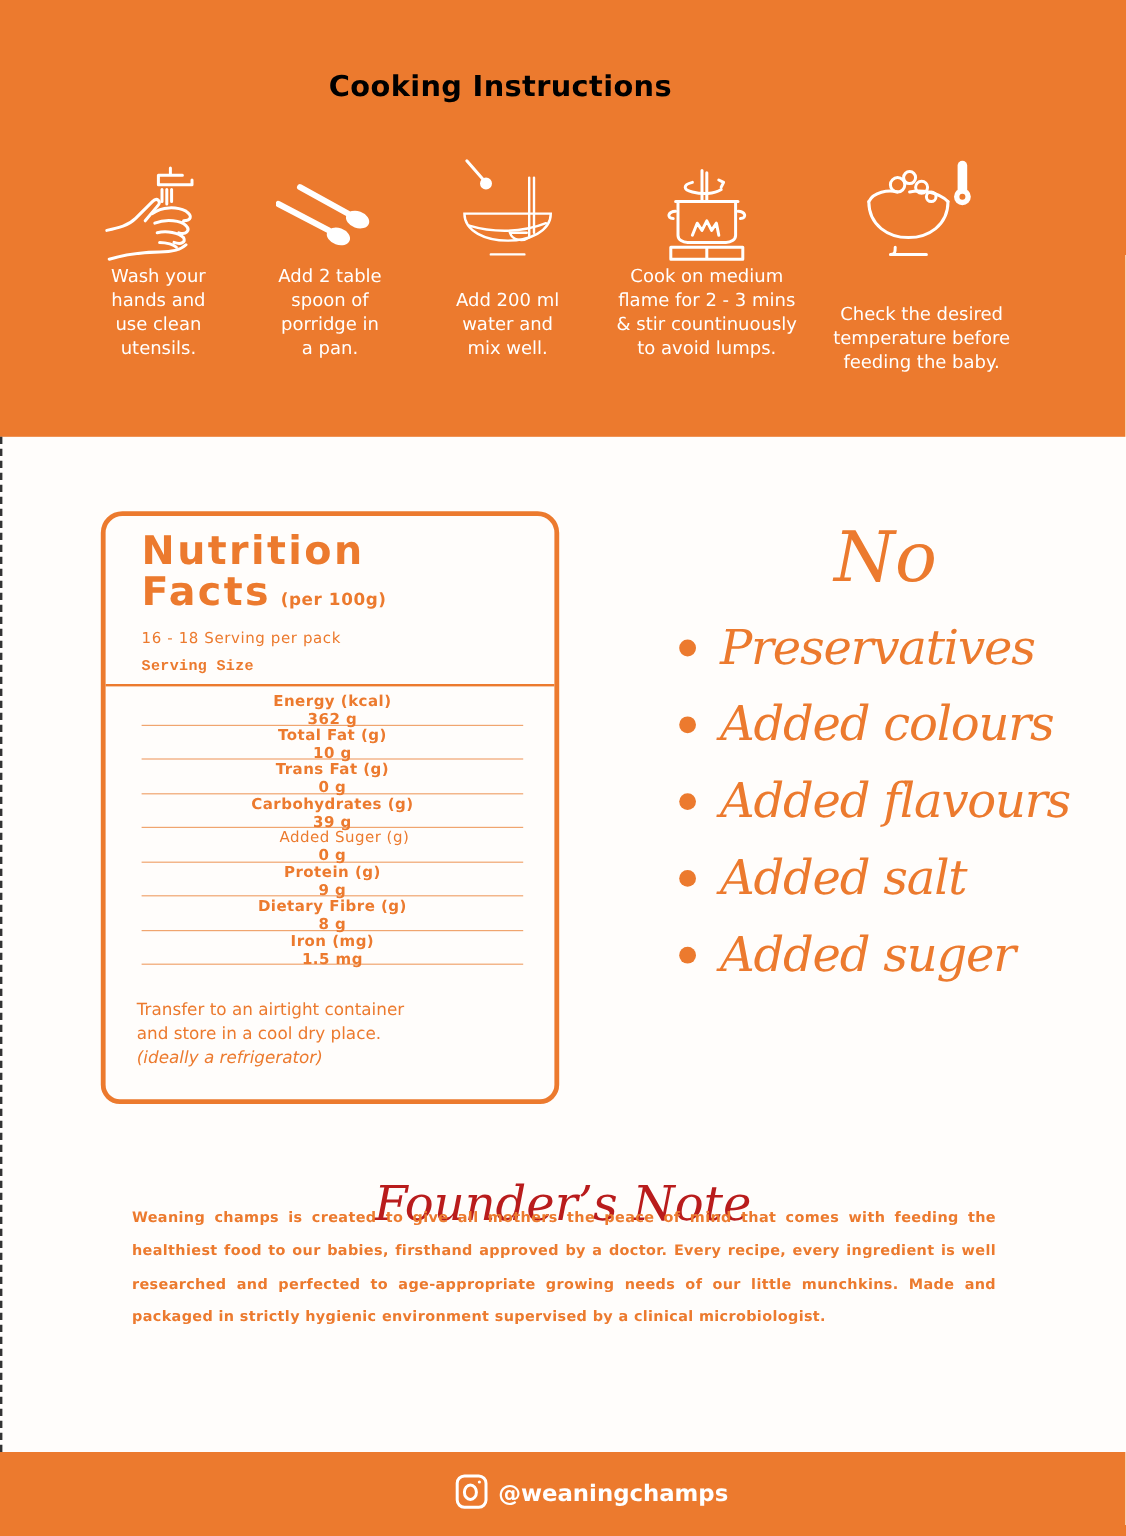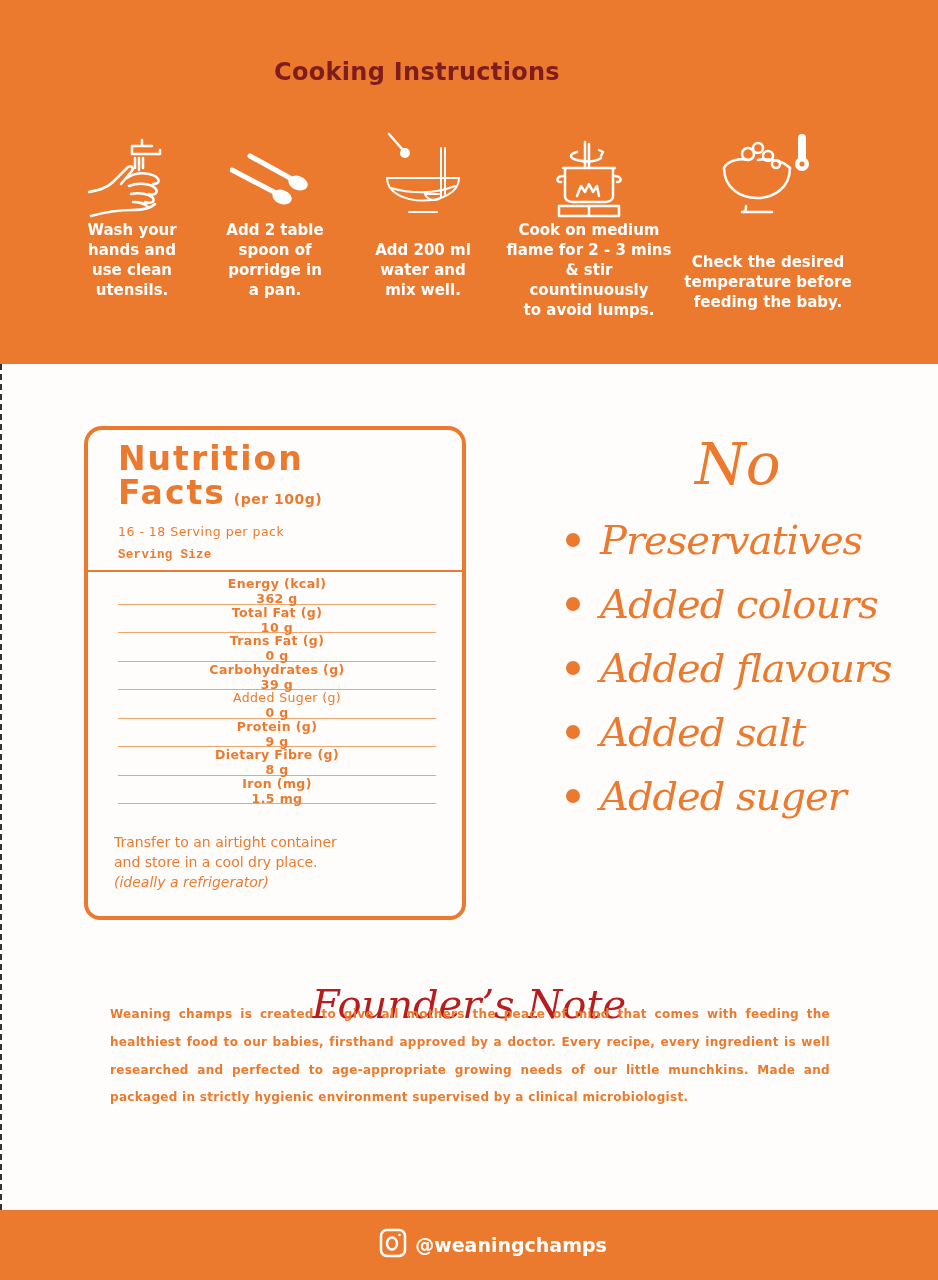--- a/index.html
+++ b/index.html
@@ -1,23 +1,23 @@
 <!DOCTYPE html>
 <html><head>
   <meta charset="utf-8">
   <style>
     * { box-sizing: border-box; margin: 0; padding: 0; }
     html, body { width: 938px; height: 1280px; overflow: hidden; }
     body { background: #fffdfb; position: relative; font-family: "Liberation Sans", sans-serif; color: #ec7a2e; }
 
     .top-band { position: absolute; left: 0; top: 0; width: 938px; height: 364px; background: #ec7a2e; }
-    .top-title { position: absolute; left: 0; top: 58px; width: 834px; text-align: center; color: #7f1d1d; font-family: "DejaVu Sans", sans-serif; font-weight: bold; font-size: 24px; letter-spacing: 0.3px; }
+    .top-title { position: absolute; left: 0; top: 58px; width: 834px; text-align: center; color: #000000; font-family: "DejaVu Sans", sans-serif; font-weight: bold; font-size: 24px; letter-spacing: 0.3px; }
     .step { position: absolute; top: 128px; width: 170px; text-align: center; color: #fff; }
     .step .ico { height: 92px; display: flex; align-items: flex-end; justify-content: center; }
-    .step .txt { font-family: "DejaVu Sans", sans-serif; font-weight: bold; font-size: 15px; line-height: 20px; white-space: pre-line; }
+    .step .txt { font-family: "DejaVu Sans", sans-serif; font-weight: normal; font-size: 15px; line-height: 20px; white-space: pre-line; }
 
     .dash-line { position: absolute; left: 0; top: 364px; width: 2px; height: 846px; border-left: 2px dashed #333; }
 
     .nf-box { position: absolute; left: 84px; top: 426px; width: 382px; height: 494px; border: 4px solid #ec7a2e; border-radius: 18px 18px 16px 16px; background: #fffdfb; }
     .nf-title { position: absolute; left: 30px; top: 12px; font-family: "DejaVu Sans", sans-serif; font-weight: bold; font-size: 33px; line-height: 34px; letter-spacing: 2px; color: #ec7a2e; }
     .nf-per { font-size: 14px; letter-spacing: 0.5px; margin-left: 8px; }
     .nf-serv { position: absolute; left: 30px; top: 94px; font-family: "DejaVu Sans", sans-serif; font-size: 12.5px; letter-spacing: 0.5px; }
     .nf-size { position: absolute; left: 30px; top: 118px; font-family: Liberation Mono, monospace; font-weight: bold; font-size: 12.5px; letter-spacing: 0.3px; }
     .nf-topline { position: absolute; left: 0; top: 140px; width: 374px; height: 2px; background: #ec7a2e; }
     .nf-rows { position: absolute; left: 30px; top: 146px; width: 318px; }

